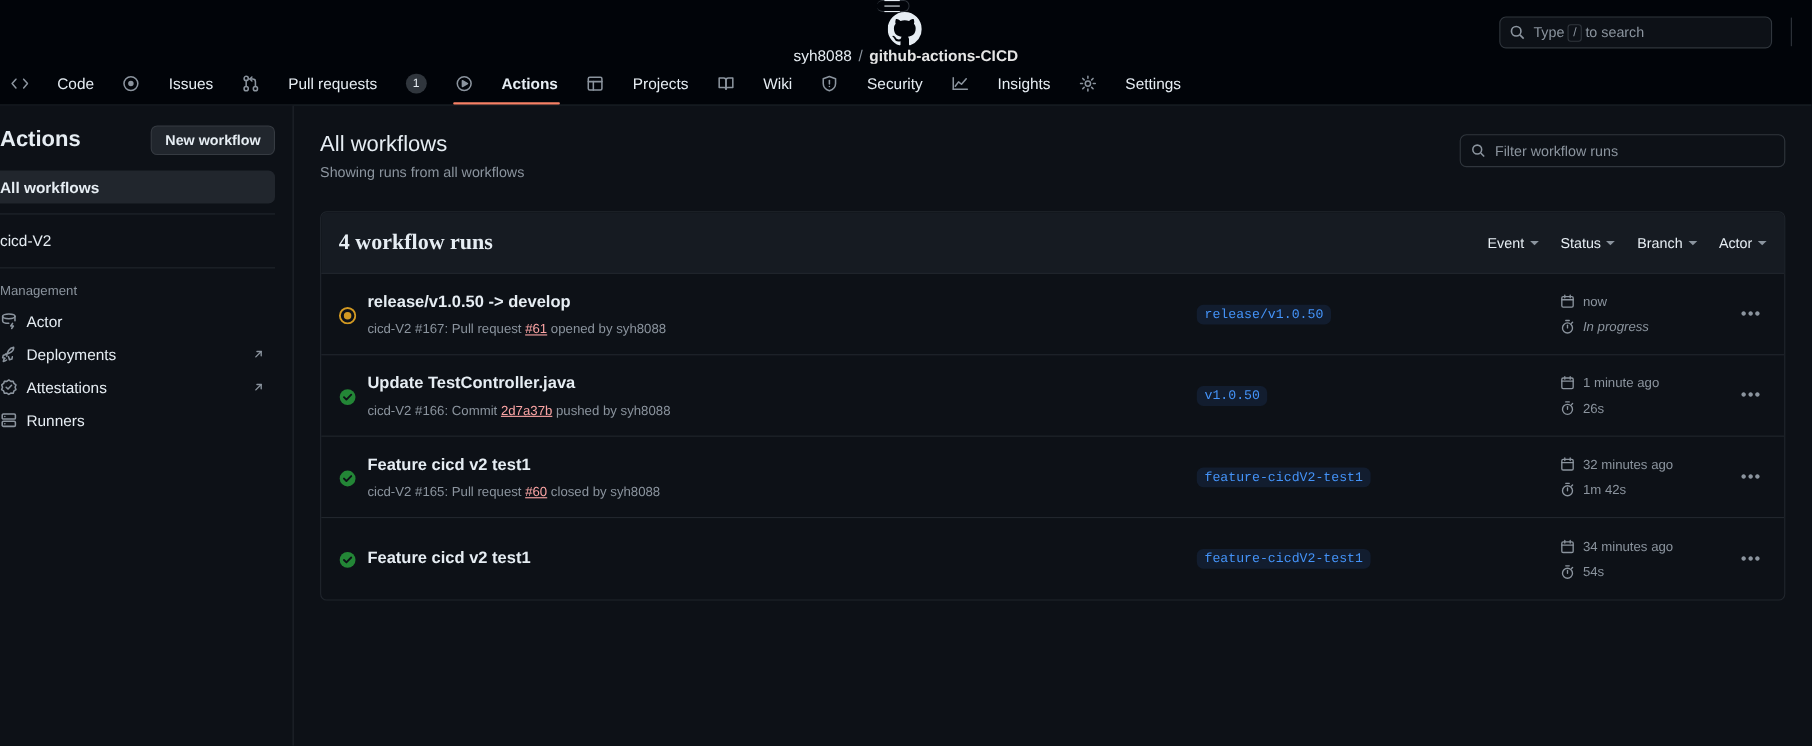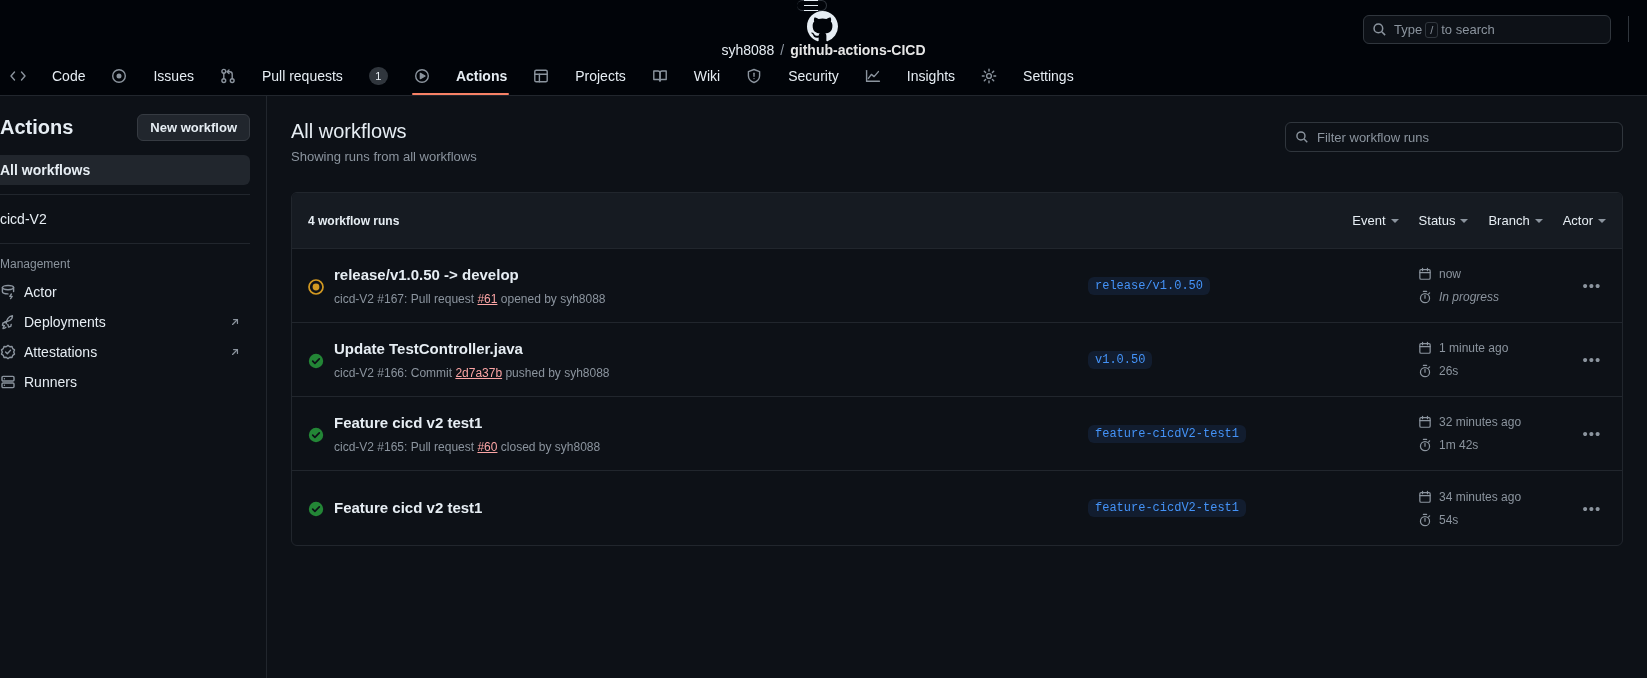--- a/index.html
+++ b/index.html
@@ -169,21 +169,21 @@
     flex: 1;
     padding: 24px 24px 0 24px;
     position: relative;
   }
   .main-head {
     display: flex; align-items: flex-start; justify-content: space-between;
   }
   .page-title { font-size: 20px; font-weight: normal; color: #e6edf3; }
   .page-sub { font-size: 13px; color: #8b949e; margin-top: 6px; }
   .filter-input {
-    width: 338px; height: 30px;
+    width: 296px; height: 30px;
     background: #0d1117;
     border: 1px solid #30363d;
     border-radius: 6px;
     display: flex; align-items: center;
     padding: 0 9px;
     gap: 8px;
     color: #8b949e;
     font-size: 13px;
     margin-top: 2px;
   }
@@ -195,21 +195,21 @@
     background: #0d1117;
     overflow: hidden;
   }
   .runs-header {
     height: 56px;
     background: #161b22;
     display: flex; align-items: center; justify-content: space-between;
     padding: 0 16px;
     border-bottom: 1px solid #21262d;
   }
-  .runs-count { font-size: 12px; font-weight: bold; color: #e6edf3; }
+  .runs-count { font-size: 20px; font-weight: bold; color: #e6edf3; font-family: Liberation Serif, serif; }
   .filters { display: flex; align-items: center; gap: 20px; }
   .filter-drop {
     display: flex; align-items: center; gap: 5px;
     font-size: 13px; color: #e6edf3;
   }
   .caret {
     width: 0; height: 0;
     border-left: 4px solid transparent;
     border-right: 4px solid transparent;
     border-top: 4px solid #8b949e;

